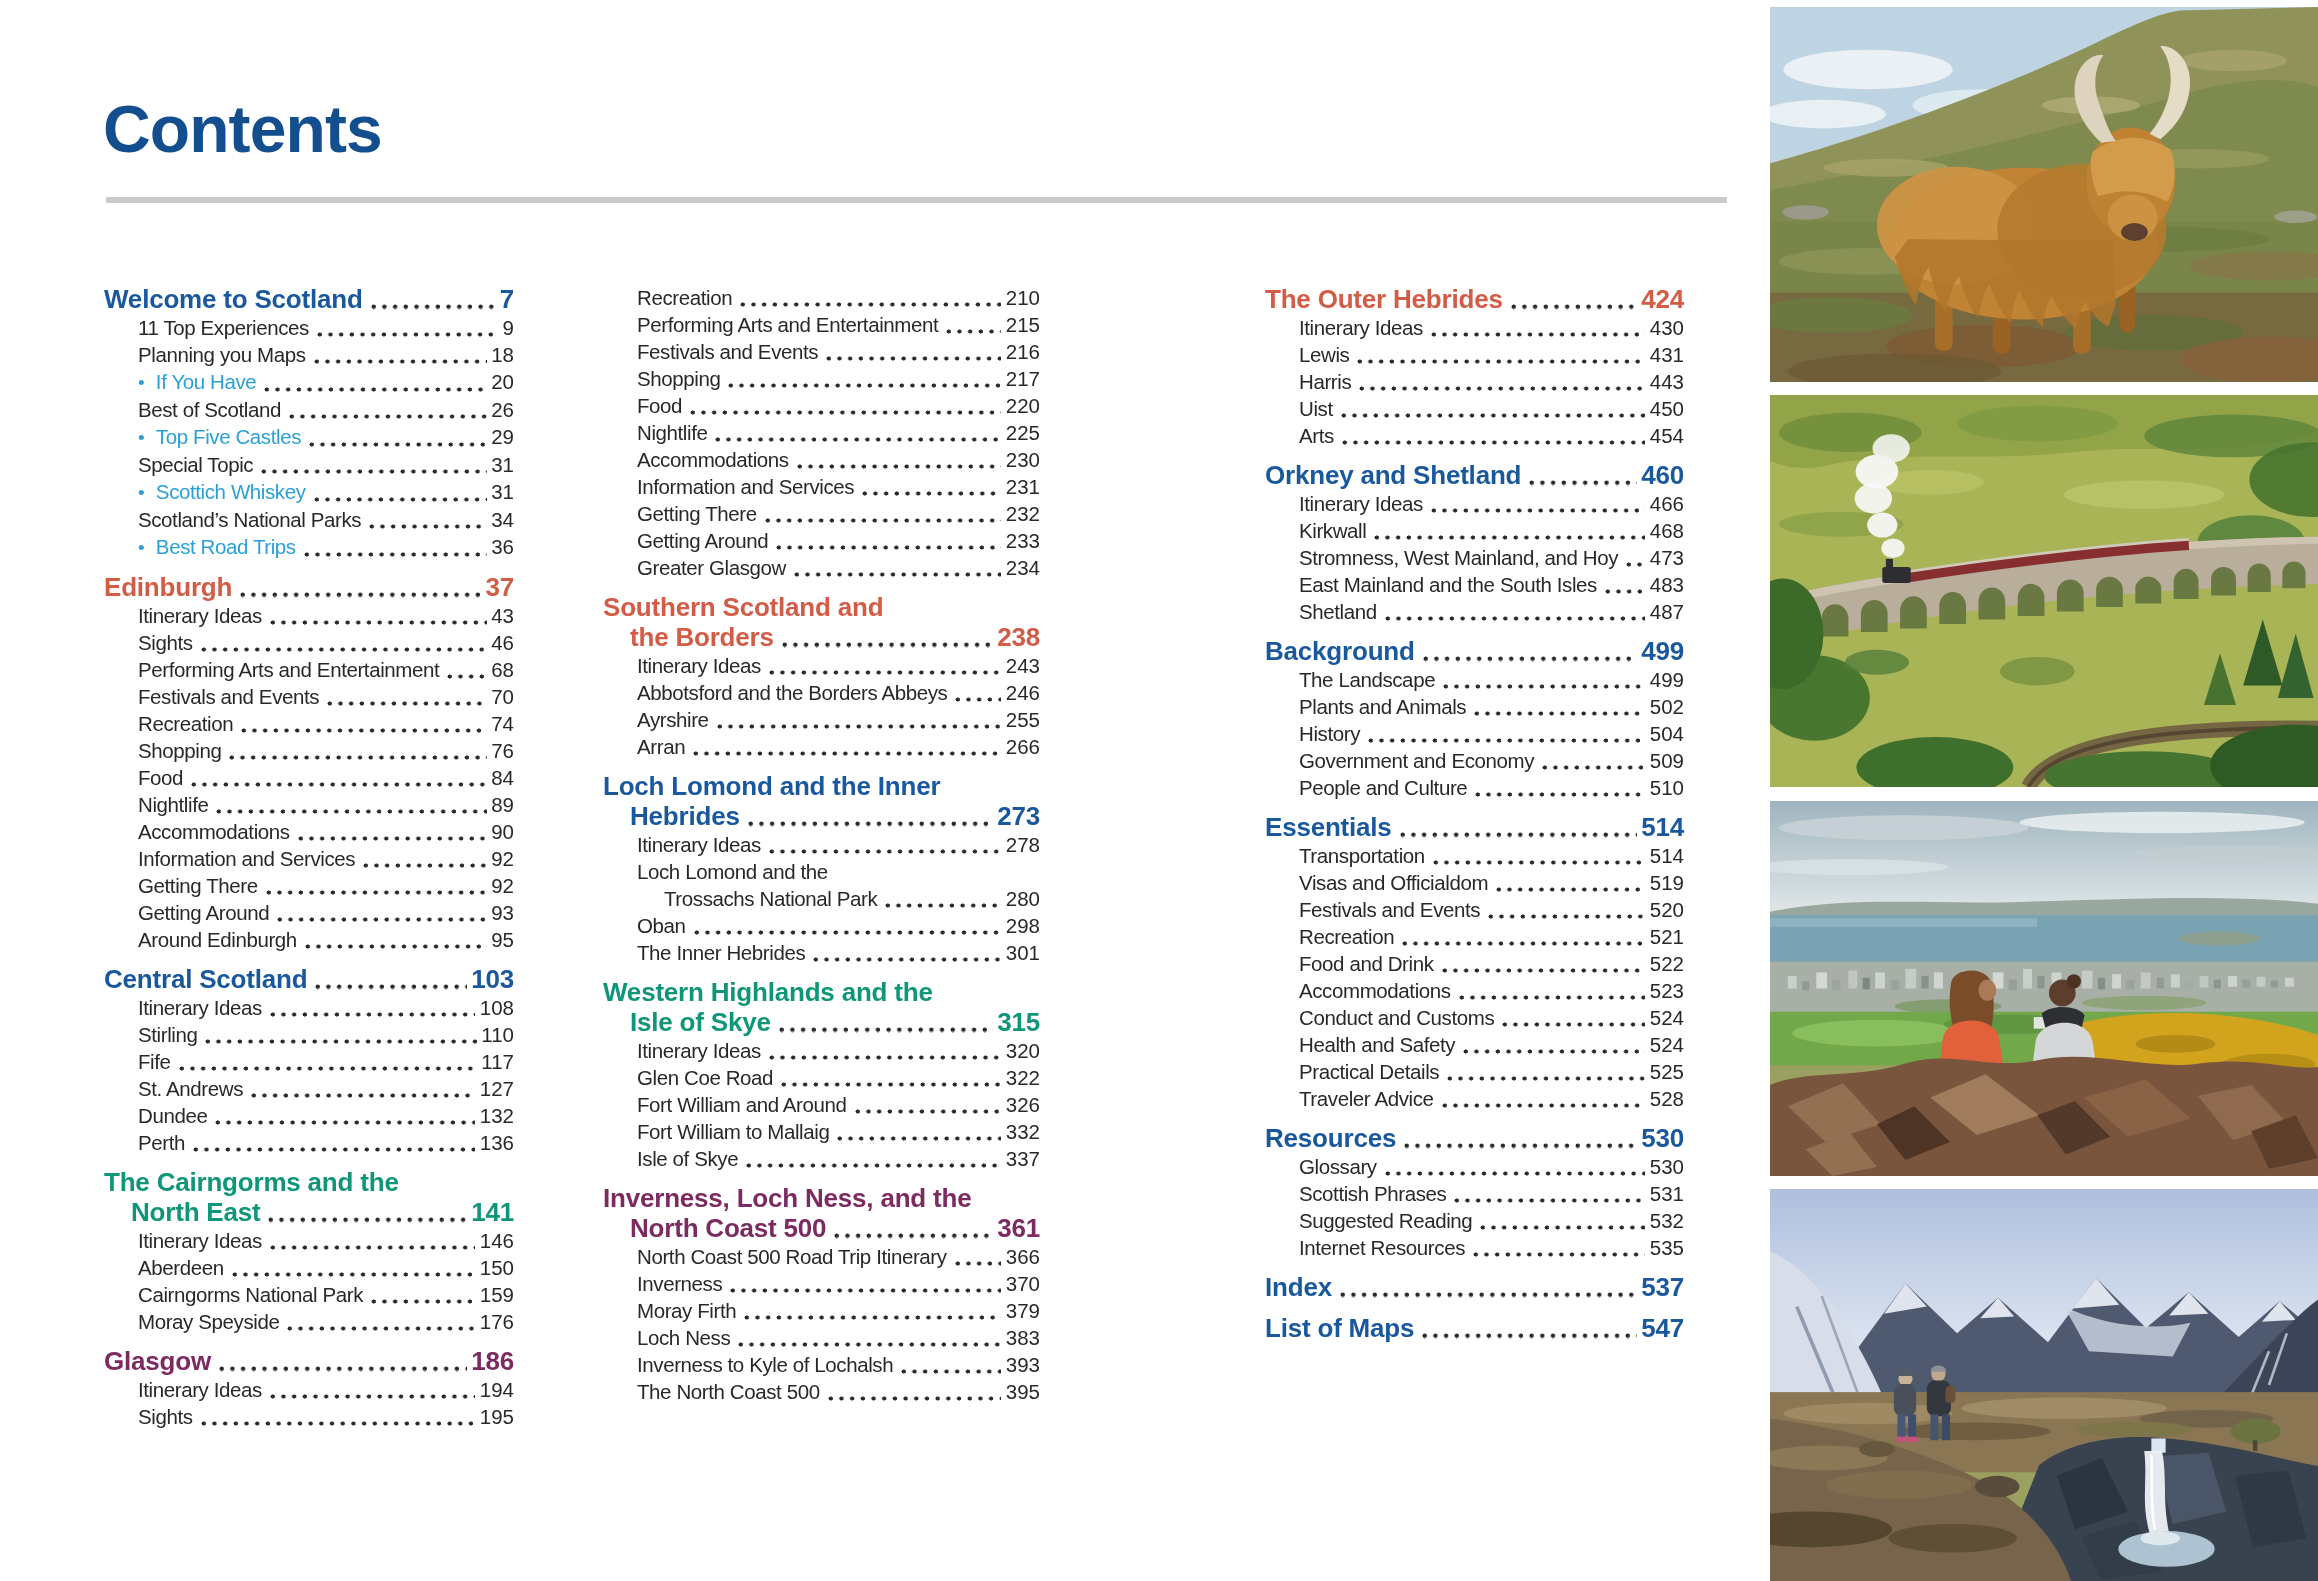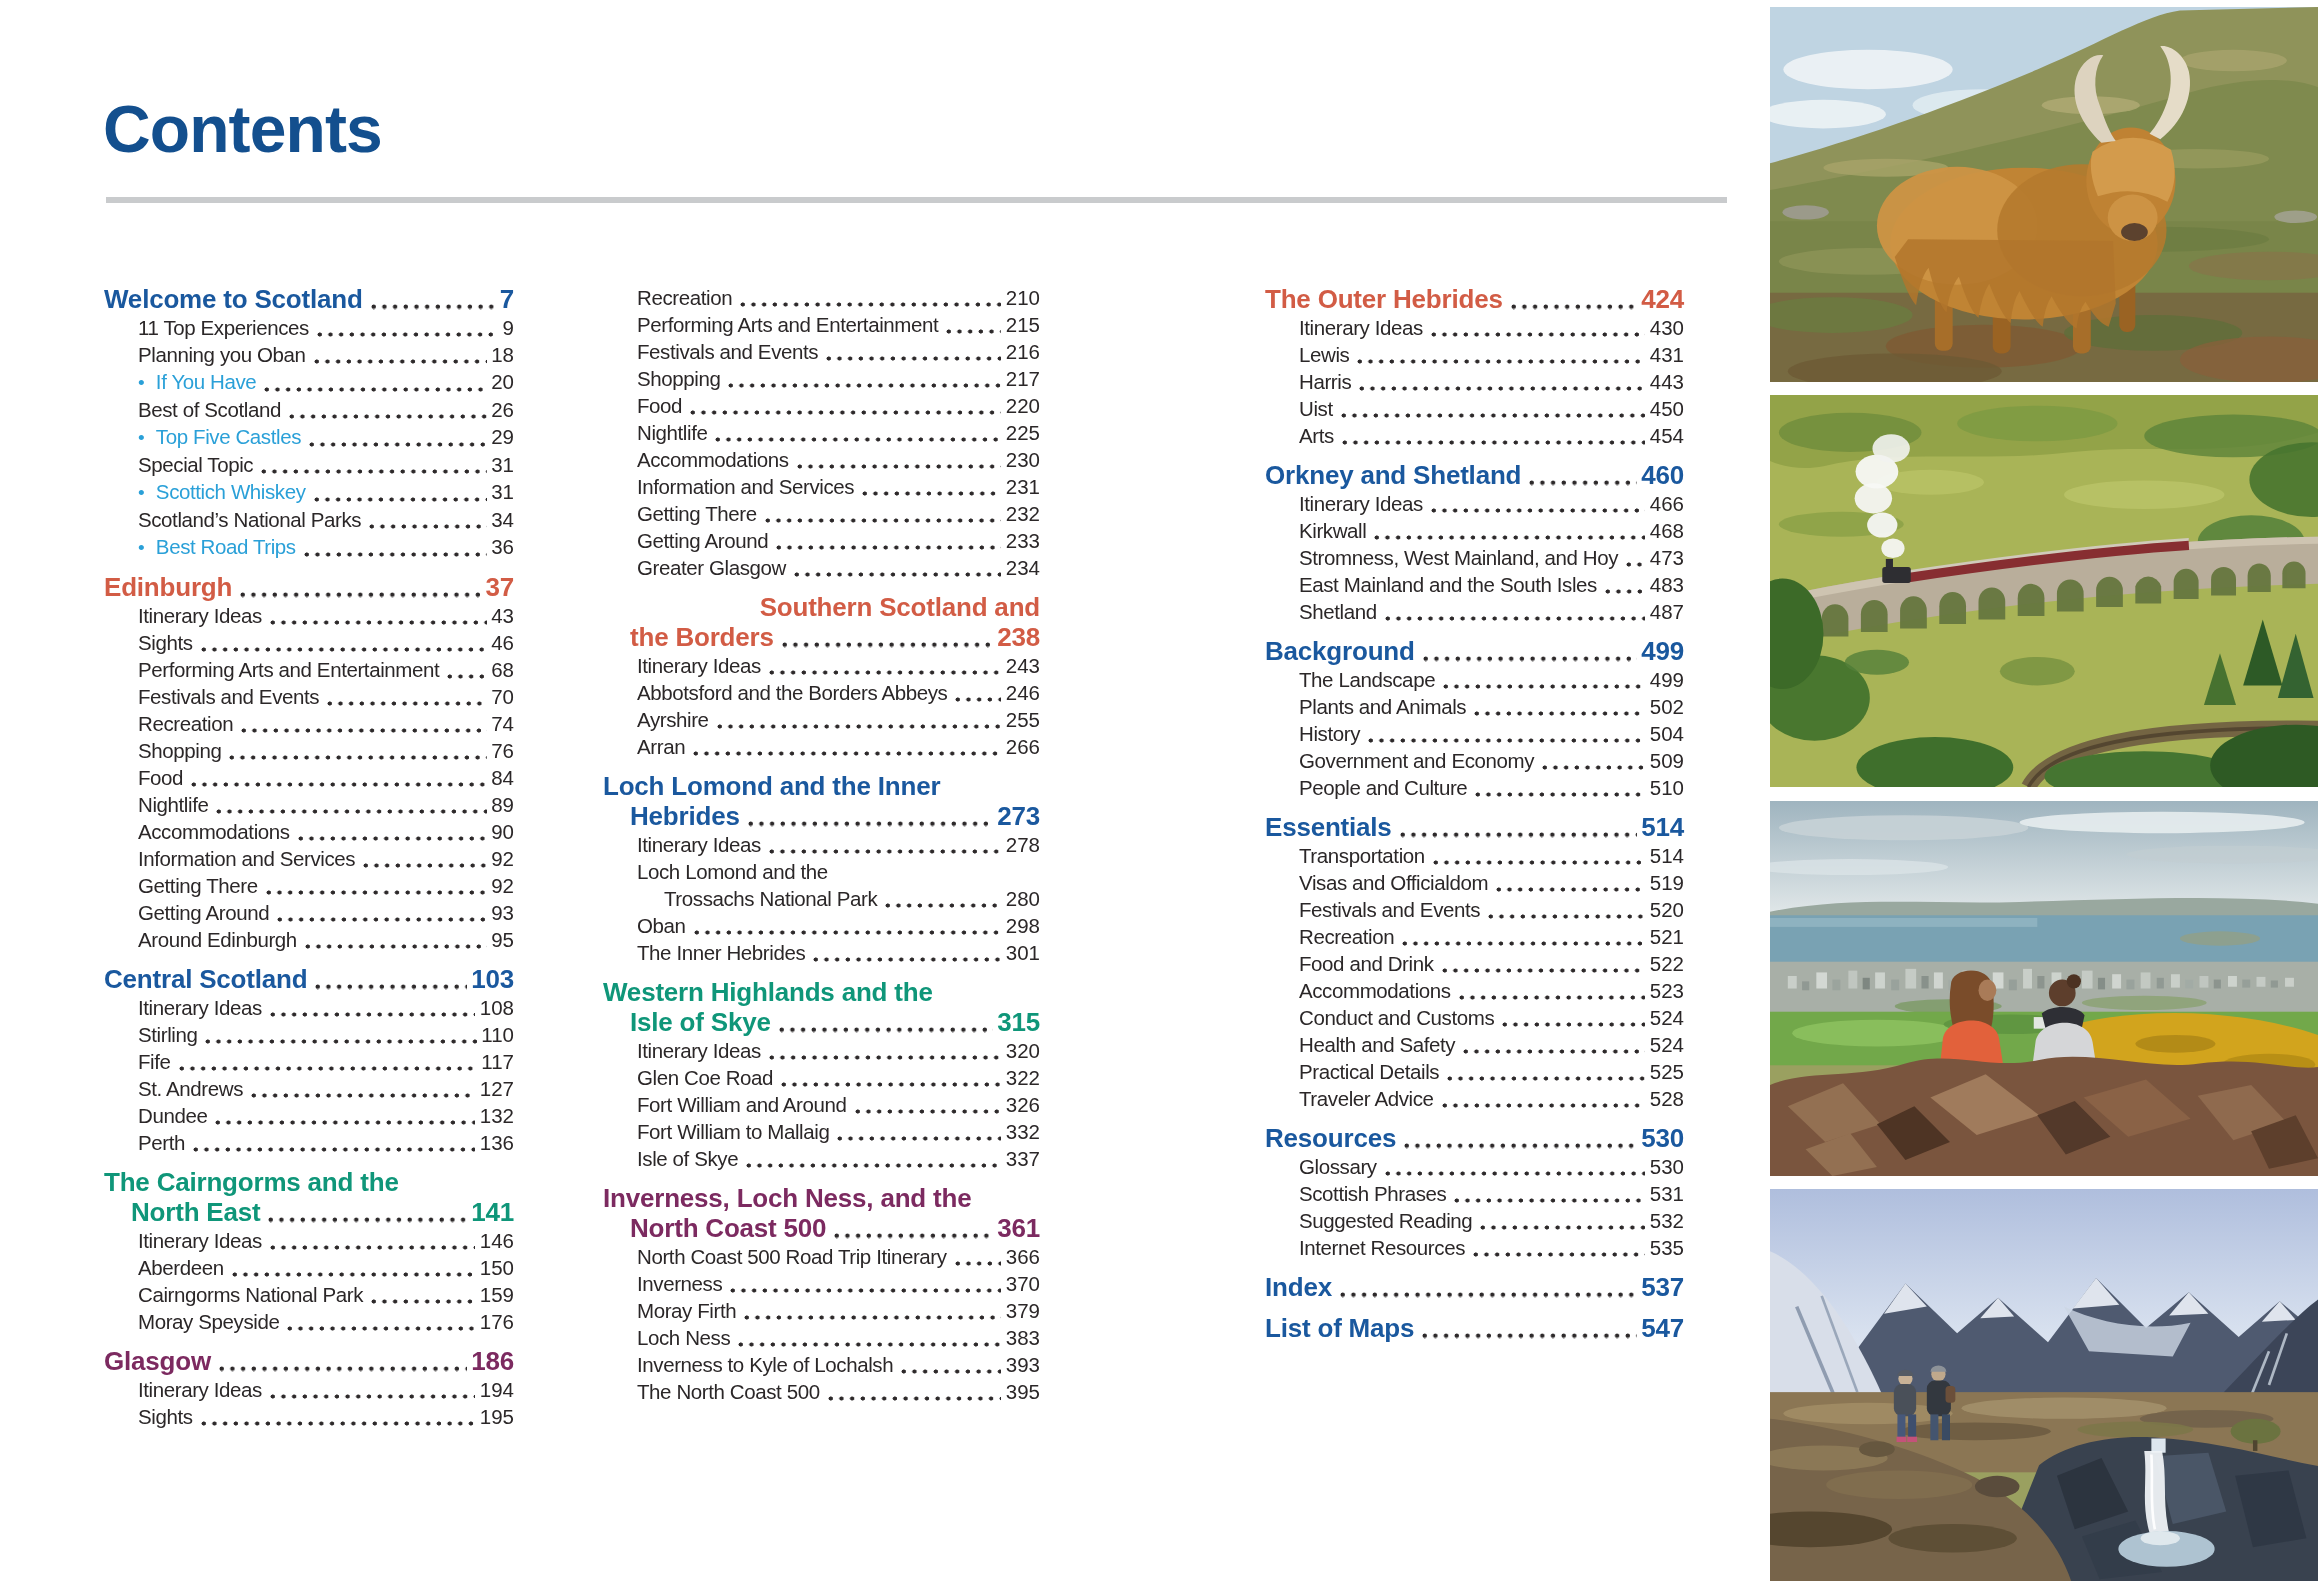--- a/index.html
+++ b/index.html
@@ -42,21 +42,21 @@
 
   .leader {
     flex:1 1 auto; min-width:7.1px; align-self:flex-end;
     height:5.4px; margin:0 4.5px 3.6px 8px;
     background-image:radial-gradient(circle at 2.7px 2.7px, #2d292a 1.9px, rgba(0,0,0,0) 2.5px);
     background-size:10.7px 5.4px; background-repeat:repeat-x; background-position:left center;
   }
   .hrow .leader { margin-bottom:4.5px; }
 
   .c-blue { color:var(--blue,#1a589e); }
-  .c-orange { color:var(--orange,#d25c45);justify-content:flex-end; }
+  .c-orange { color:var(--orange,#d25c45); }
   .c-green { color:var(--green,#0f9679); }
   .c-purple { color:var(--purple,#7c2a60); }
   .c-lightblue { color:var(--lightblue,#2aa0d8); }
 
   .photo { position:absolute; left:1770px; width:548px; overflow:hidden; background:#9aa060; }
   #photo1 { top:7.1px;    height:375px; }
   #photo2 { top:395px;  height:392px; }
   #photo3 { top:801px;  height:375px; }
   #photo4 { top:1189px; height:392px; }
   .photo svg { display:block; width:100%; height:100%; }
@@ -73,21 +73,21 @@
         <span class="htext">Welcome to Scotland</span>
         <span class="leader"></span>
         <span class="pg">7</span>
       </div>
       <div class="irow">
         <span class="ilabel">11 Top Experiences</span>
         <span class="leader"></span>
         <span class="ipg">9</span>
       </div>
       <div class="irow">
-        <span class="ilabel">Planning you Oban</span>
+        <span class="ilabel">Planning you Maps</span>
         <span class="leader"></span>
         <span class="ipg">18</span>
       </div>
       <div class="irow">
         <span class="bullet">•</span>
         <span class="ilabel noind c-lightblue">If You Have</span>
         <span class="leader"></span>
         <span class="ipg">20</span>
       </div>
       <div class="irow">

